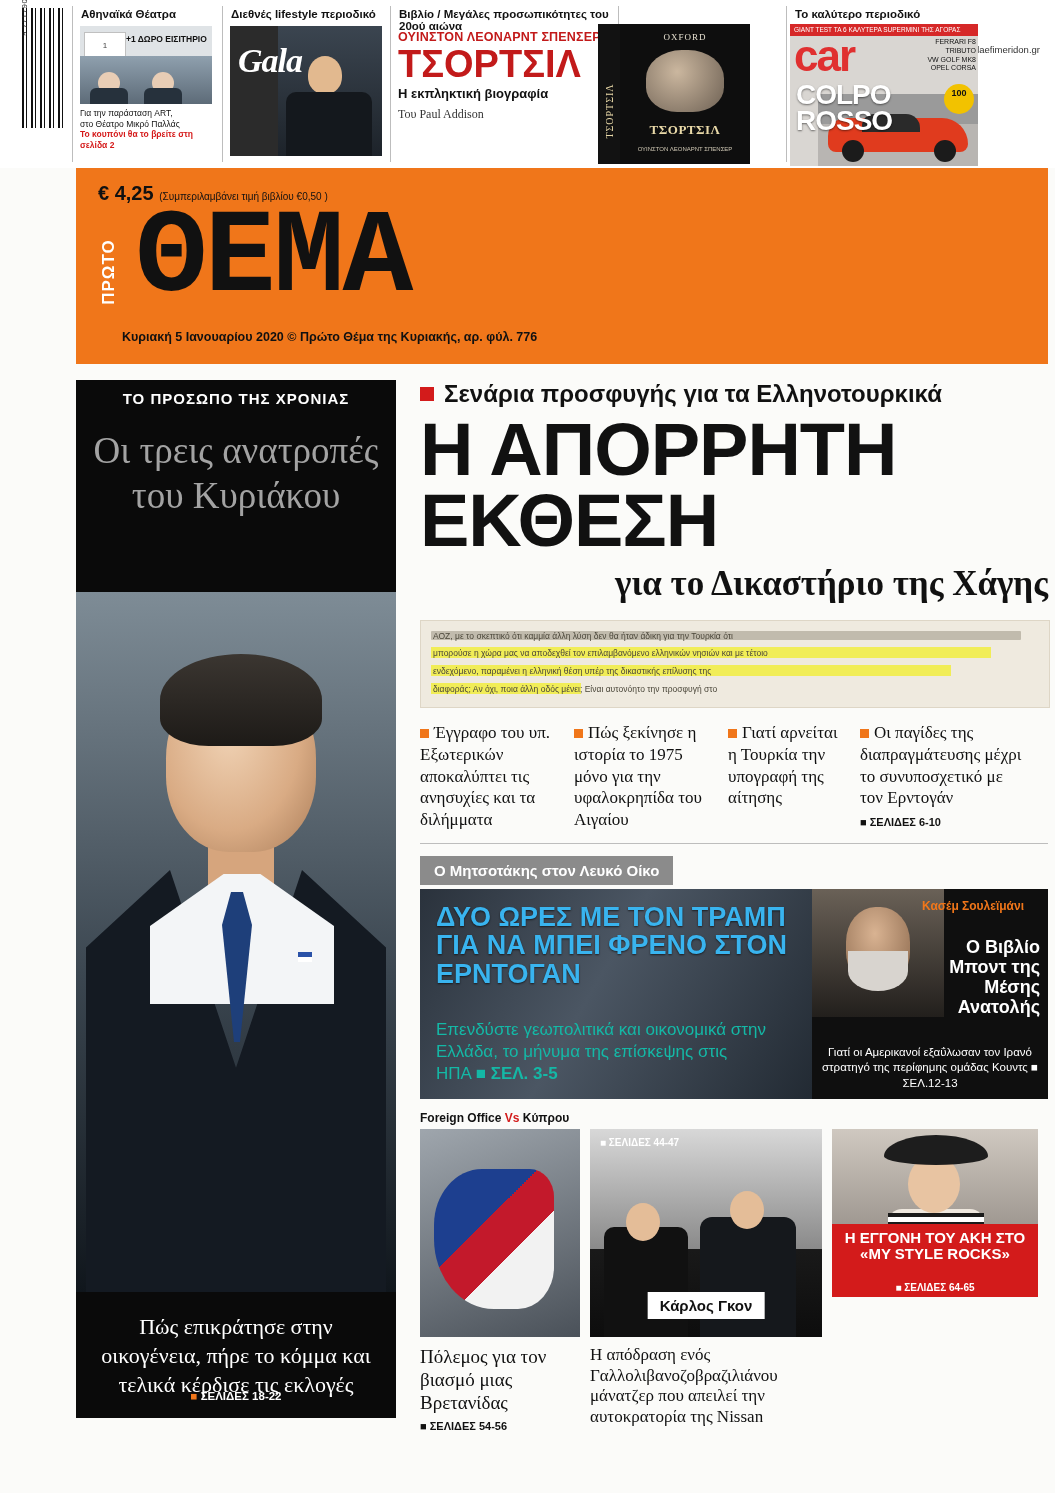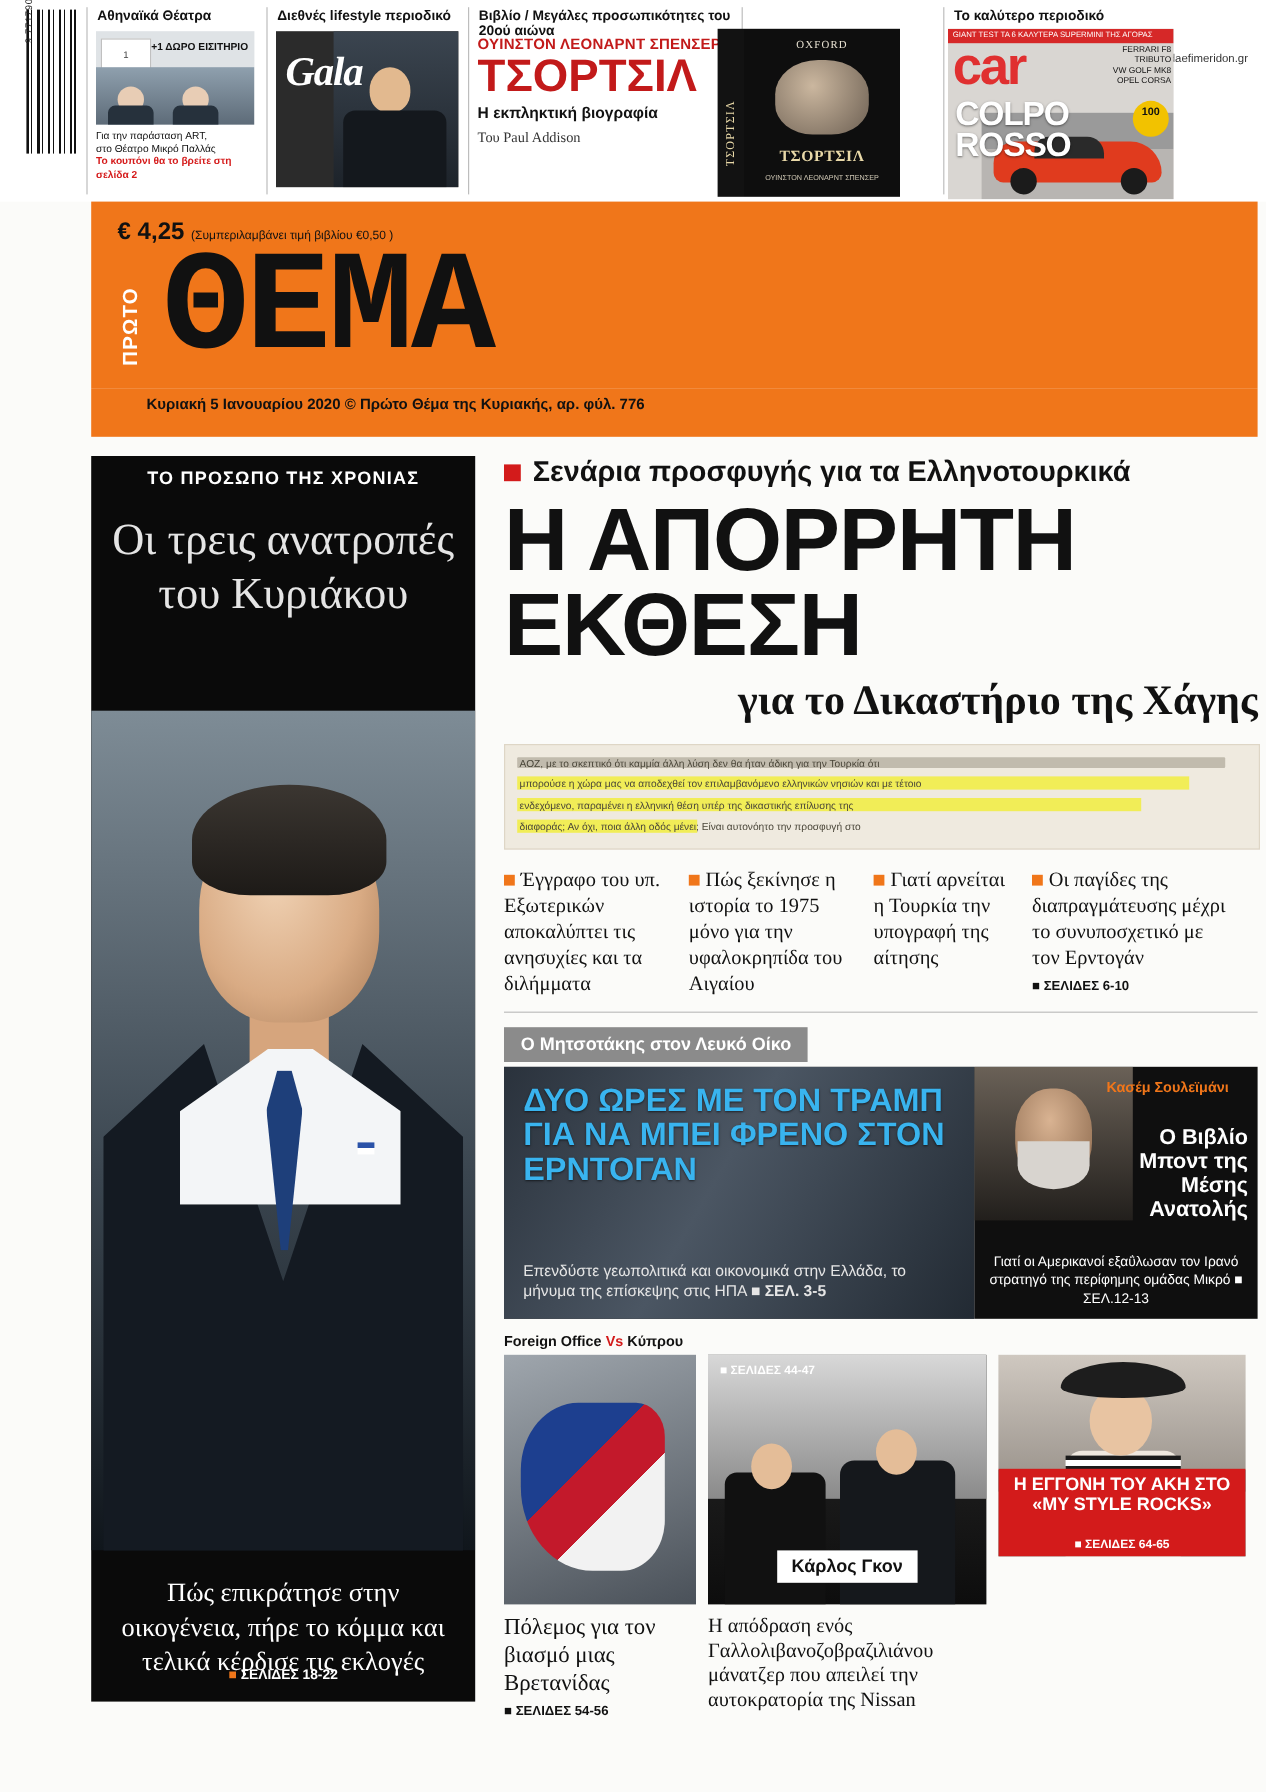--- a/index.html
+++ b/index.html
@@ -89,21 +89,21 @@
   .thema{position:absolute;left:60px;top:32px;font-family:Liberation Mono, monospace;font-weight:bold;font-size:118px;
     line-height:1;color:#111;letter-spacing:-2px;}
   .dateline{position:absolute;left:76px;top:324px;width:972px;height:40px;background:#f0761a;
     font-family:"Liberation Sans",sans-serif;font-weight:bold;font-size:12.5px;color:#111;padding:6px 0 0 46px;box-sizing:border-box;}
 
   
   .leftcol{position:absolute;left:76px;top:380px;width:320px;height:1038px;background:#0a0a0a;color:#fff;}
   .lc-kicker{position:absolute;left:0;top:10px;width:100%;text-align:center;font-family:"Liberation Sans",sans-serif;
     font-weight:bold;font-size:15px;letter-spacing:1px;color:#ffffff;}
   .lc-title{position:absolute;left:0;top:48px;width:100%;text-align:center;font-family:"Liberation Serif",serif;
-    font-size:37px;line-height:1.22;color:#e5e5e5;}
+    font-size:37px;line-height:1.22;color:#a3a3a3;}
   .lc-photo{position:absolute;left:0;top:212px;width:320px;height:700px;overflow:hidden;
     background:linear-gradient(180deg,#5d6b76 0%,#2c3views 0%,#273038 100%);}
   .mk-bg{position:absolute;inset:0;background:linear-gradient(180deg,#7e8c96 0%,#3b4650 55%,#10161c 100%);}
   .mk-head{position:absolute;left:90px;top:80px;width:150px;height:180px;border-radius:48% 48% 42% 42%;
     background:radial-gradient(ellipse at 42% 34%,#f0d2b4 0%,#d9ab84 58%,#a97c58 100%);}
   .mk-hair{position:absolute;left:84px;top:62px;width:162px;height:92px;border-radius:50% 50% 30% 30%;
     background:linear-gradient(180deg,#3b3631,#1d1a17);}
   .mk-neck{position:absolute;left:132px;top:246px;width:66px;height:52px;background:#d6a57d;}
   .mk-shirt{position:absolute;left:74px;top:282px;width:184px;height:130px;background:#f3f5f7;
     clip-path:polygon(40% 0,60% 0,100% 40%,100% 100%,0 100%,0 40%);}
@@ -139,22 +139,22 @@
   .bullet .pages{display:block;margin-top:6px;font-family:"Liberation Sans",sans-serif;font-size:11px;font-weight:bold;color:#111;}
 
   .tabtitle{display:inline-block;margin-top:12px;background:#8b8b8b;color:#fff;font-family:"Liberation Sans",sans-serif;
     font-weight:bold;font-size:15px;padding:6px 14px;}
 
   .midrow{display:flex;margin-top:4px;height:210px;}
   .trumpbox{position:relative;width:392px;height:210px;background:#1a1f26;overflow:hidden;}
   .tb-img{position:absolute;inset:0;background:linear-gradient(120deg,#2a323c 0%,#4b5663 45%,#222a33 100%);}
   .tb-h{position:absolute;left:16px;top:14px;width:360px;font-family:"Liberation Sans",sans-serif;font-weight:bold;
     font-size:27px;line-height:1.05;color:#39b4ef;text-shadow:0 1px 2px rgba(0,0,0,.6);}
-  .tb-sub{position:absolute;left:16px;bottom:14px;width:330px;font-family:"Liberation Sans",sans-serif;font-size:13px;
-    line-height:1.3;color:#e5e5e5;}
+  .tb-sub{position:absolute;left:16px;bottom:14px;width:330px;font-family:"Liberation Sans",sans-serif;font-size:17px;
+    line-height:1.3;color:#14b8a6;}
   .tb-sub .pg{font-weight:bold;}
   .soulbox{position:relative;width:236px;height:210px;background:#0f0f0f;overflow:hidden;}
   .sb-img{position:absolute;left:0;top:0;width:132px;height:128px;background:linear-gradient(180deg,#6a6157,#221f1c);}
   .sb-face{position:absolute;left:34px;top:18px;width:64px;height:76px;border-radius:46% 46% 40% 40%;
     background:radial-gradient(ellipse at 45% 35%,#d9b392,#8d6a4e);}
   .sb-beard{position:absolute;left:36px;top:62px;width:60px;height:40px;border-radius:0 0 50% 50%;background:#d8d4cf;}
   .sb-name{position:absolute;right:24px;top:10px;width:112px;text-align:right;font-family:"Liberation Sans",sans-serif;
     font-weight:bold;font-size:12px;color:#f0761a;line-height:1.2;}
   .sb-title{position:absolute;right:8px;top:48px;width:118px;text-align:right;font-family:"Liberation Sans",sans-serif;
     font-weight:bold;font-size:18px;color:#ffffff;line-height:1.12;}
@@ -363,21 +363,21 @@
         </div>
       </div>
       <div class="soulbox">
         <div class="sb-img">
           <div class="sb-face"></div>
           <div class="sb-beard"></div>
         </div>
         <div class="sb-name">Κασέμ Σουλεϊμάνι</div>
         <div class="sb-title">Ο Βιβλίο Μποντ της Μέσης Ανατολής</div>
         <div class="sb-body">
-          <span>Γιατί οι Αμερικανοί εξαΰλωσαν τον Ιρανό στρατηγό της περίφημης ομάδας Μικρό</span>
+          <span>Γιατί οι Αμερικανοί εξαΰλωσαν τον Ιρανό στρατηγό της περίφημης ομάδας Κουντς</span>
           <span> ■ <span>ΣΕΛ.12-13</span></span>
         </div>
       </div>
     </div>
 
     <div class="botrow">
 
       <div class="bcard b1">
         <div class="b-label">
           <span>Foreign Office</span>

